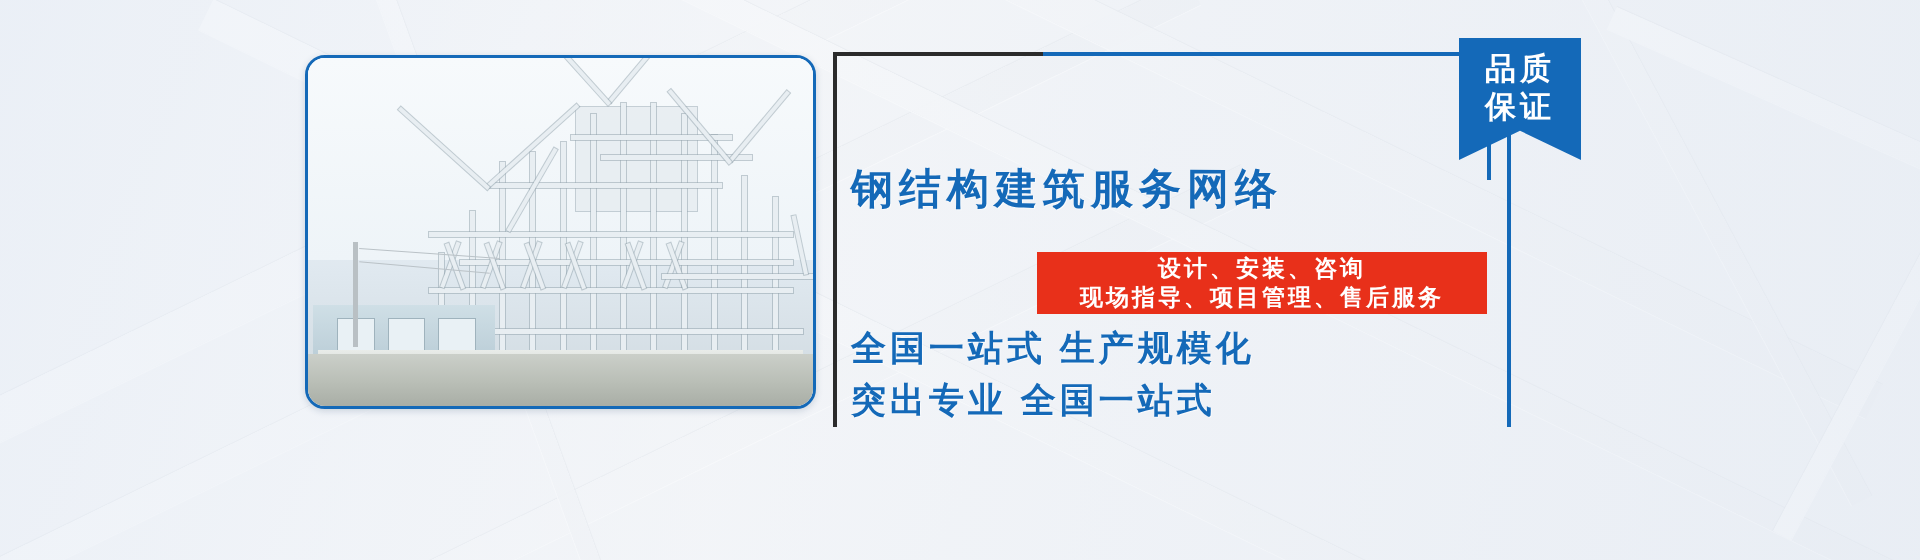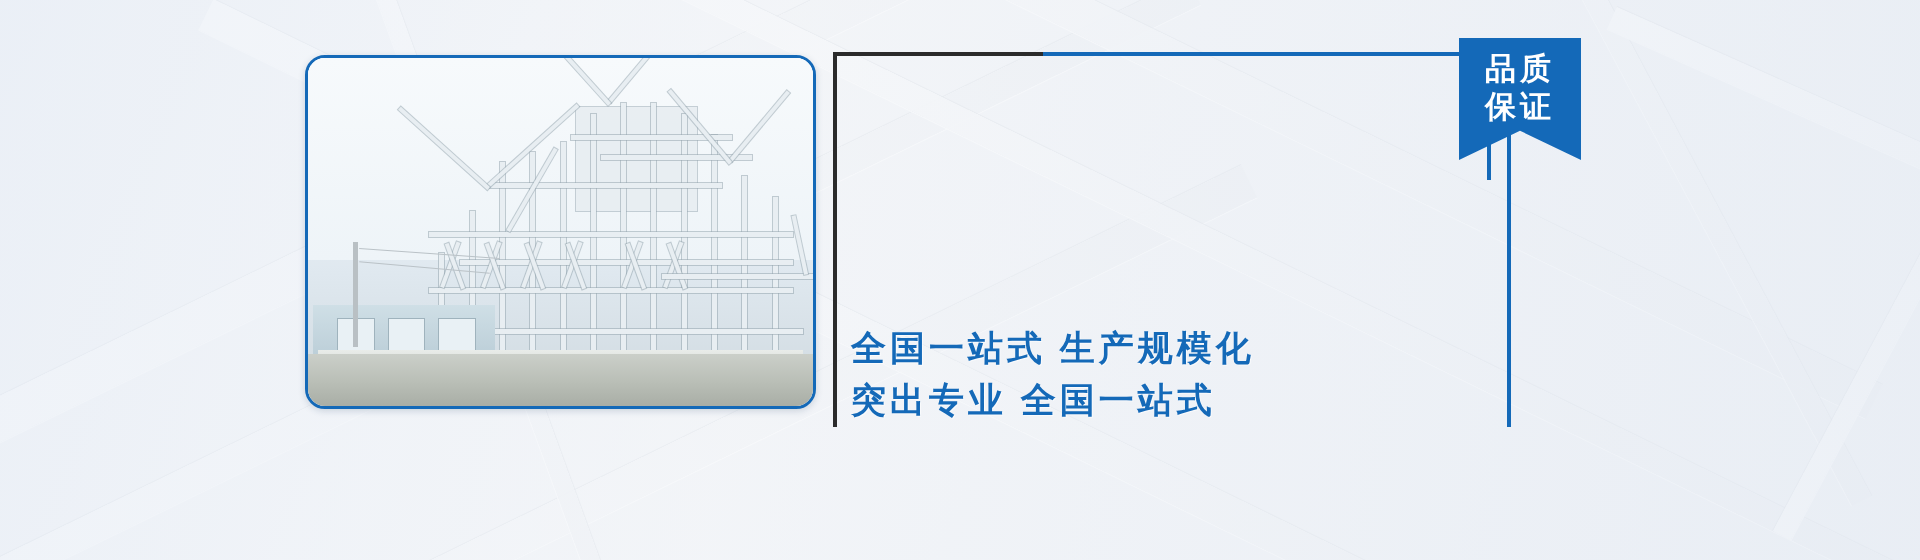--- a/index.html
+++ b/index.html
@@ -207,21 +207,26 @@
 
   <div class="text-frame">
     <div class="tf-top"></div>
     <div class="tf-top-dark"></div>
     <div class="tf-left"></div>
     <div class="tf-right"></div>
 
     <div class="tf-inner">
 
 
-
+      <div class="subline">钢结构建筑服务网络</div>
+
+      <div class="redbox">
+        <div class="rl">设计、安装、咨询</div>
+        <div class="rl">现场指导、项目管理、售后服务</div>
+      </div>
 
       <div class="tag-a">全国一站式  生产规模化</div>
 
       <div class="tag-b">突出专业  全国一站式</div>
     </div>
   </div>
 
   <div class="badge-stem"></div>
   <div class="badge">
     <span>品质</span>

